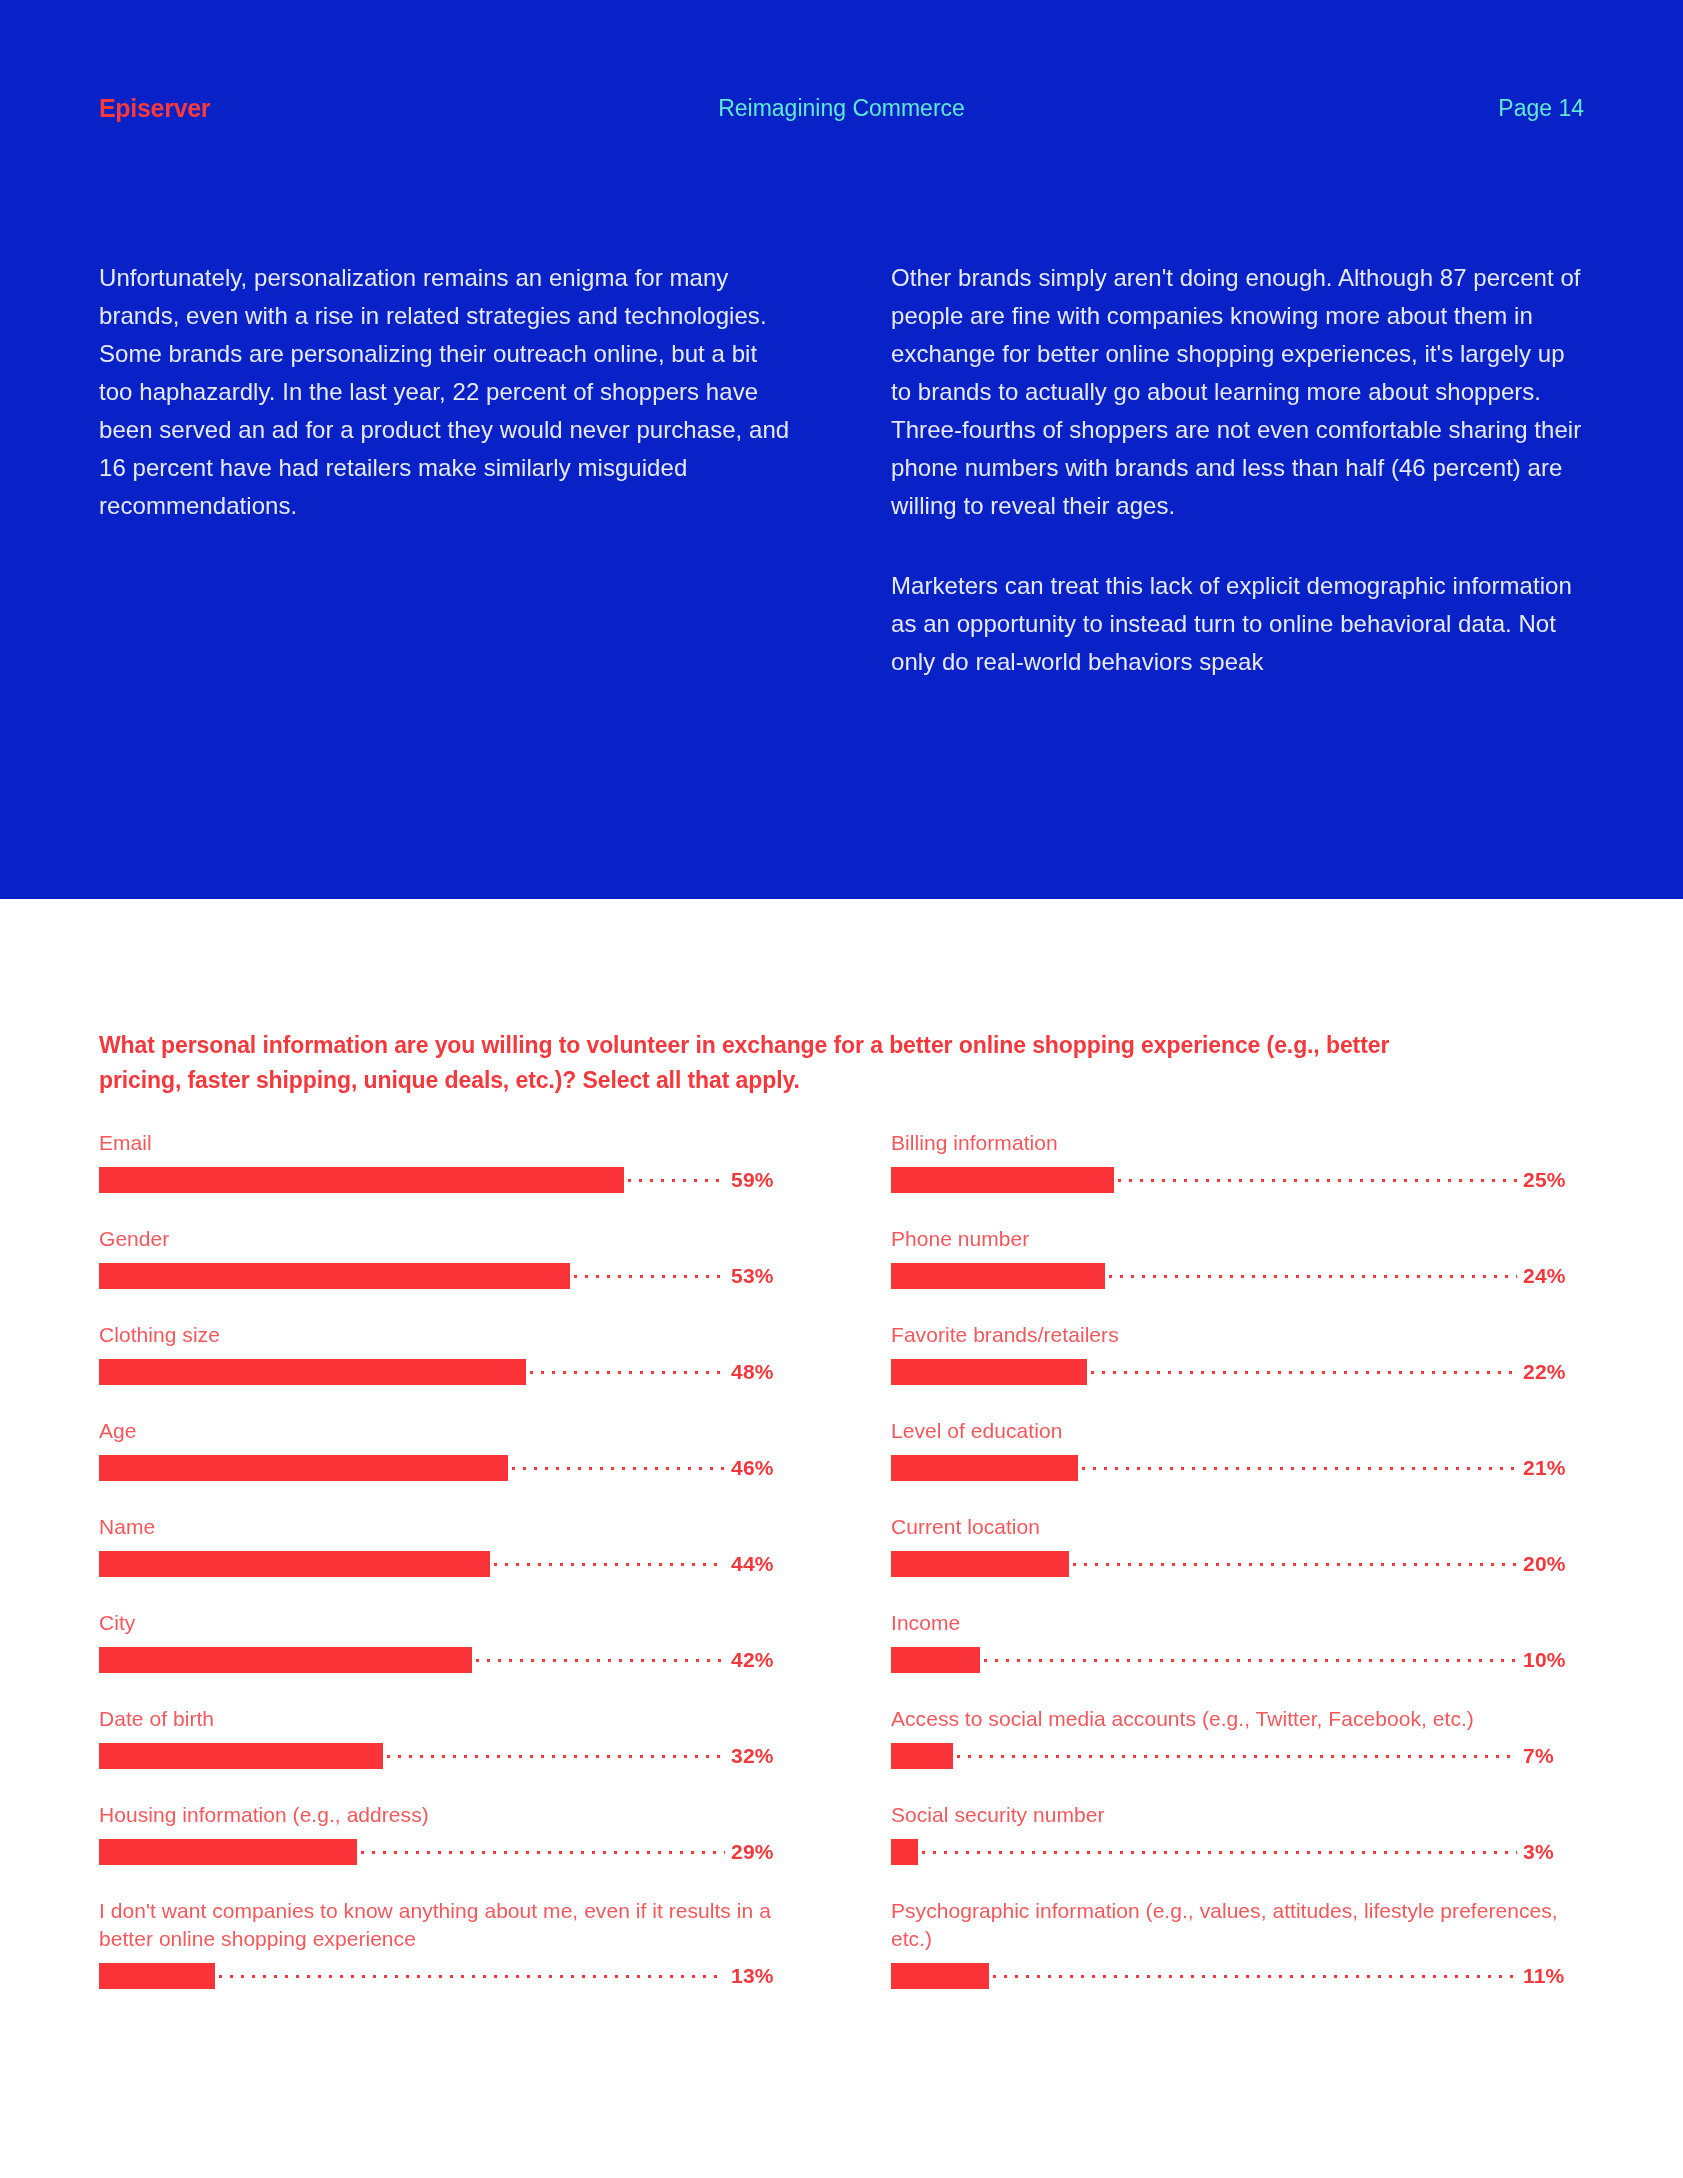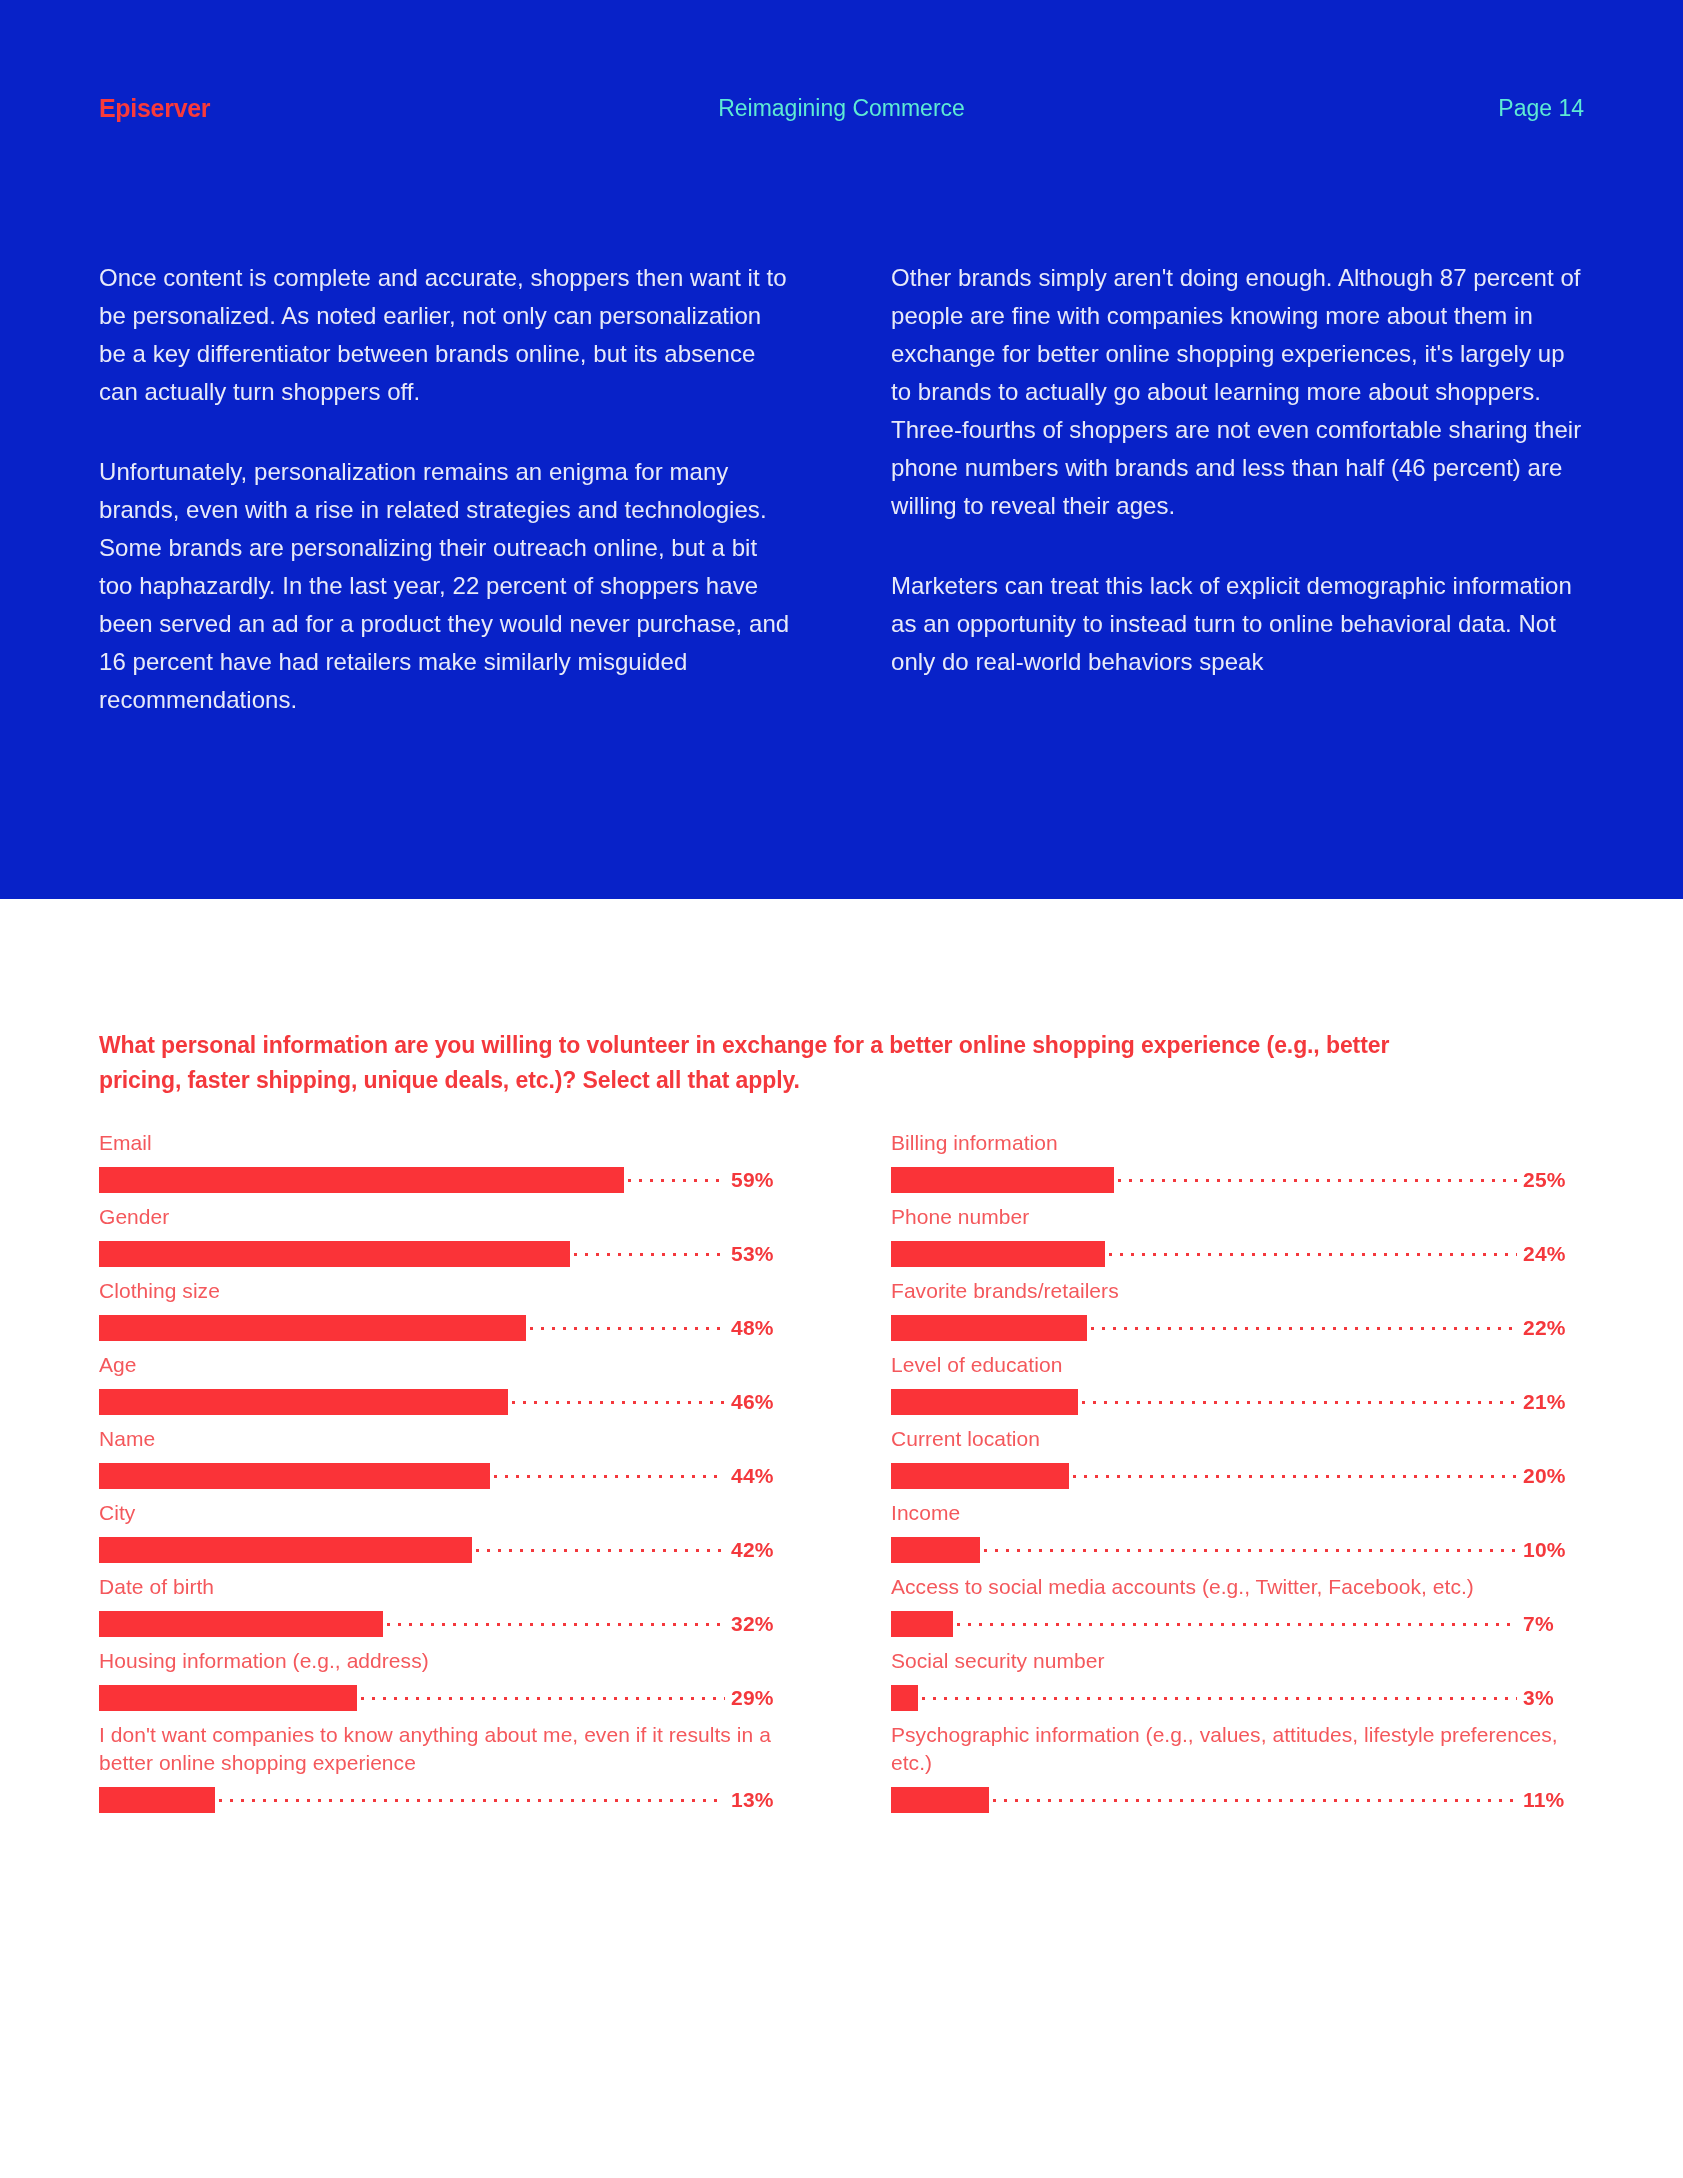--- a/index.html
+++ b/index.html
@@ -118,21 +118,21 @@
     display: flex;
     gap: 99px;
   }
   .chart-col {
     width: 693px;
     position: relative;
   }
 
   .bar-item {
     position: relative;
-    margin-bottom: 10px;
+    margin-bottom: 32px;
   }
   .bar-label {
     font-size: 21px;
     line-height: 28px;
     color: #F4585C;
     font-weight: 400;
     margin-bottom: 10px;
     letter-spacing: 0.05px;
     min-height: 28px;
   }
@@ -183,21 +183,20 @@
 <div class="blue-panel">
 
   <div class="page-header">
     <div class="brand-logo">Episerver</div>
     <div class="header-center">Reimagining Commerce</div>
     <div class="header-page">Page 14</div>
   </div>
 
   <div class="body-columns">
     <div class="body-col">
-      <p>Once content is complete and accurate, shoppers then want it to be personalized. As noted earlier, not only can personalization be a key differentiator between brands online, but its absence can actually turn shoppers off.</p>
       <p>Unfortunately, personalization remains an enigma for many brands, even with a rise in related strategies and technologies. Some brands are personalizing their outreach online, but a bit too haphazardly. In the last year, 22 percent of shoppers have been served an ad for a product they would never purchase, and 16 percent have had retailers make similarly misguided recommendations.</p>
     </div>
     <div class="body-col">
       <p>Other brands simply aren't doing enough. Although 87 percent of people are fine with companies knowing more about them in exchange for better online shopping experiences, it's largely up to brands to actually go about learning more about shoppers. Three-fourths of shoppers are not even comfortable sharing their phone numbers with brands and less than half (46 percent) are willing to reveal their ages.</p>
       <p>Marketers can treat this lack of explicit demographic information as an opportunity to instead turn to online behavioral data. Not only do real-world behaviors speak</p>
     </div>
   </div>
 
 </div>
 

